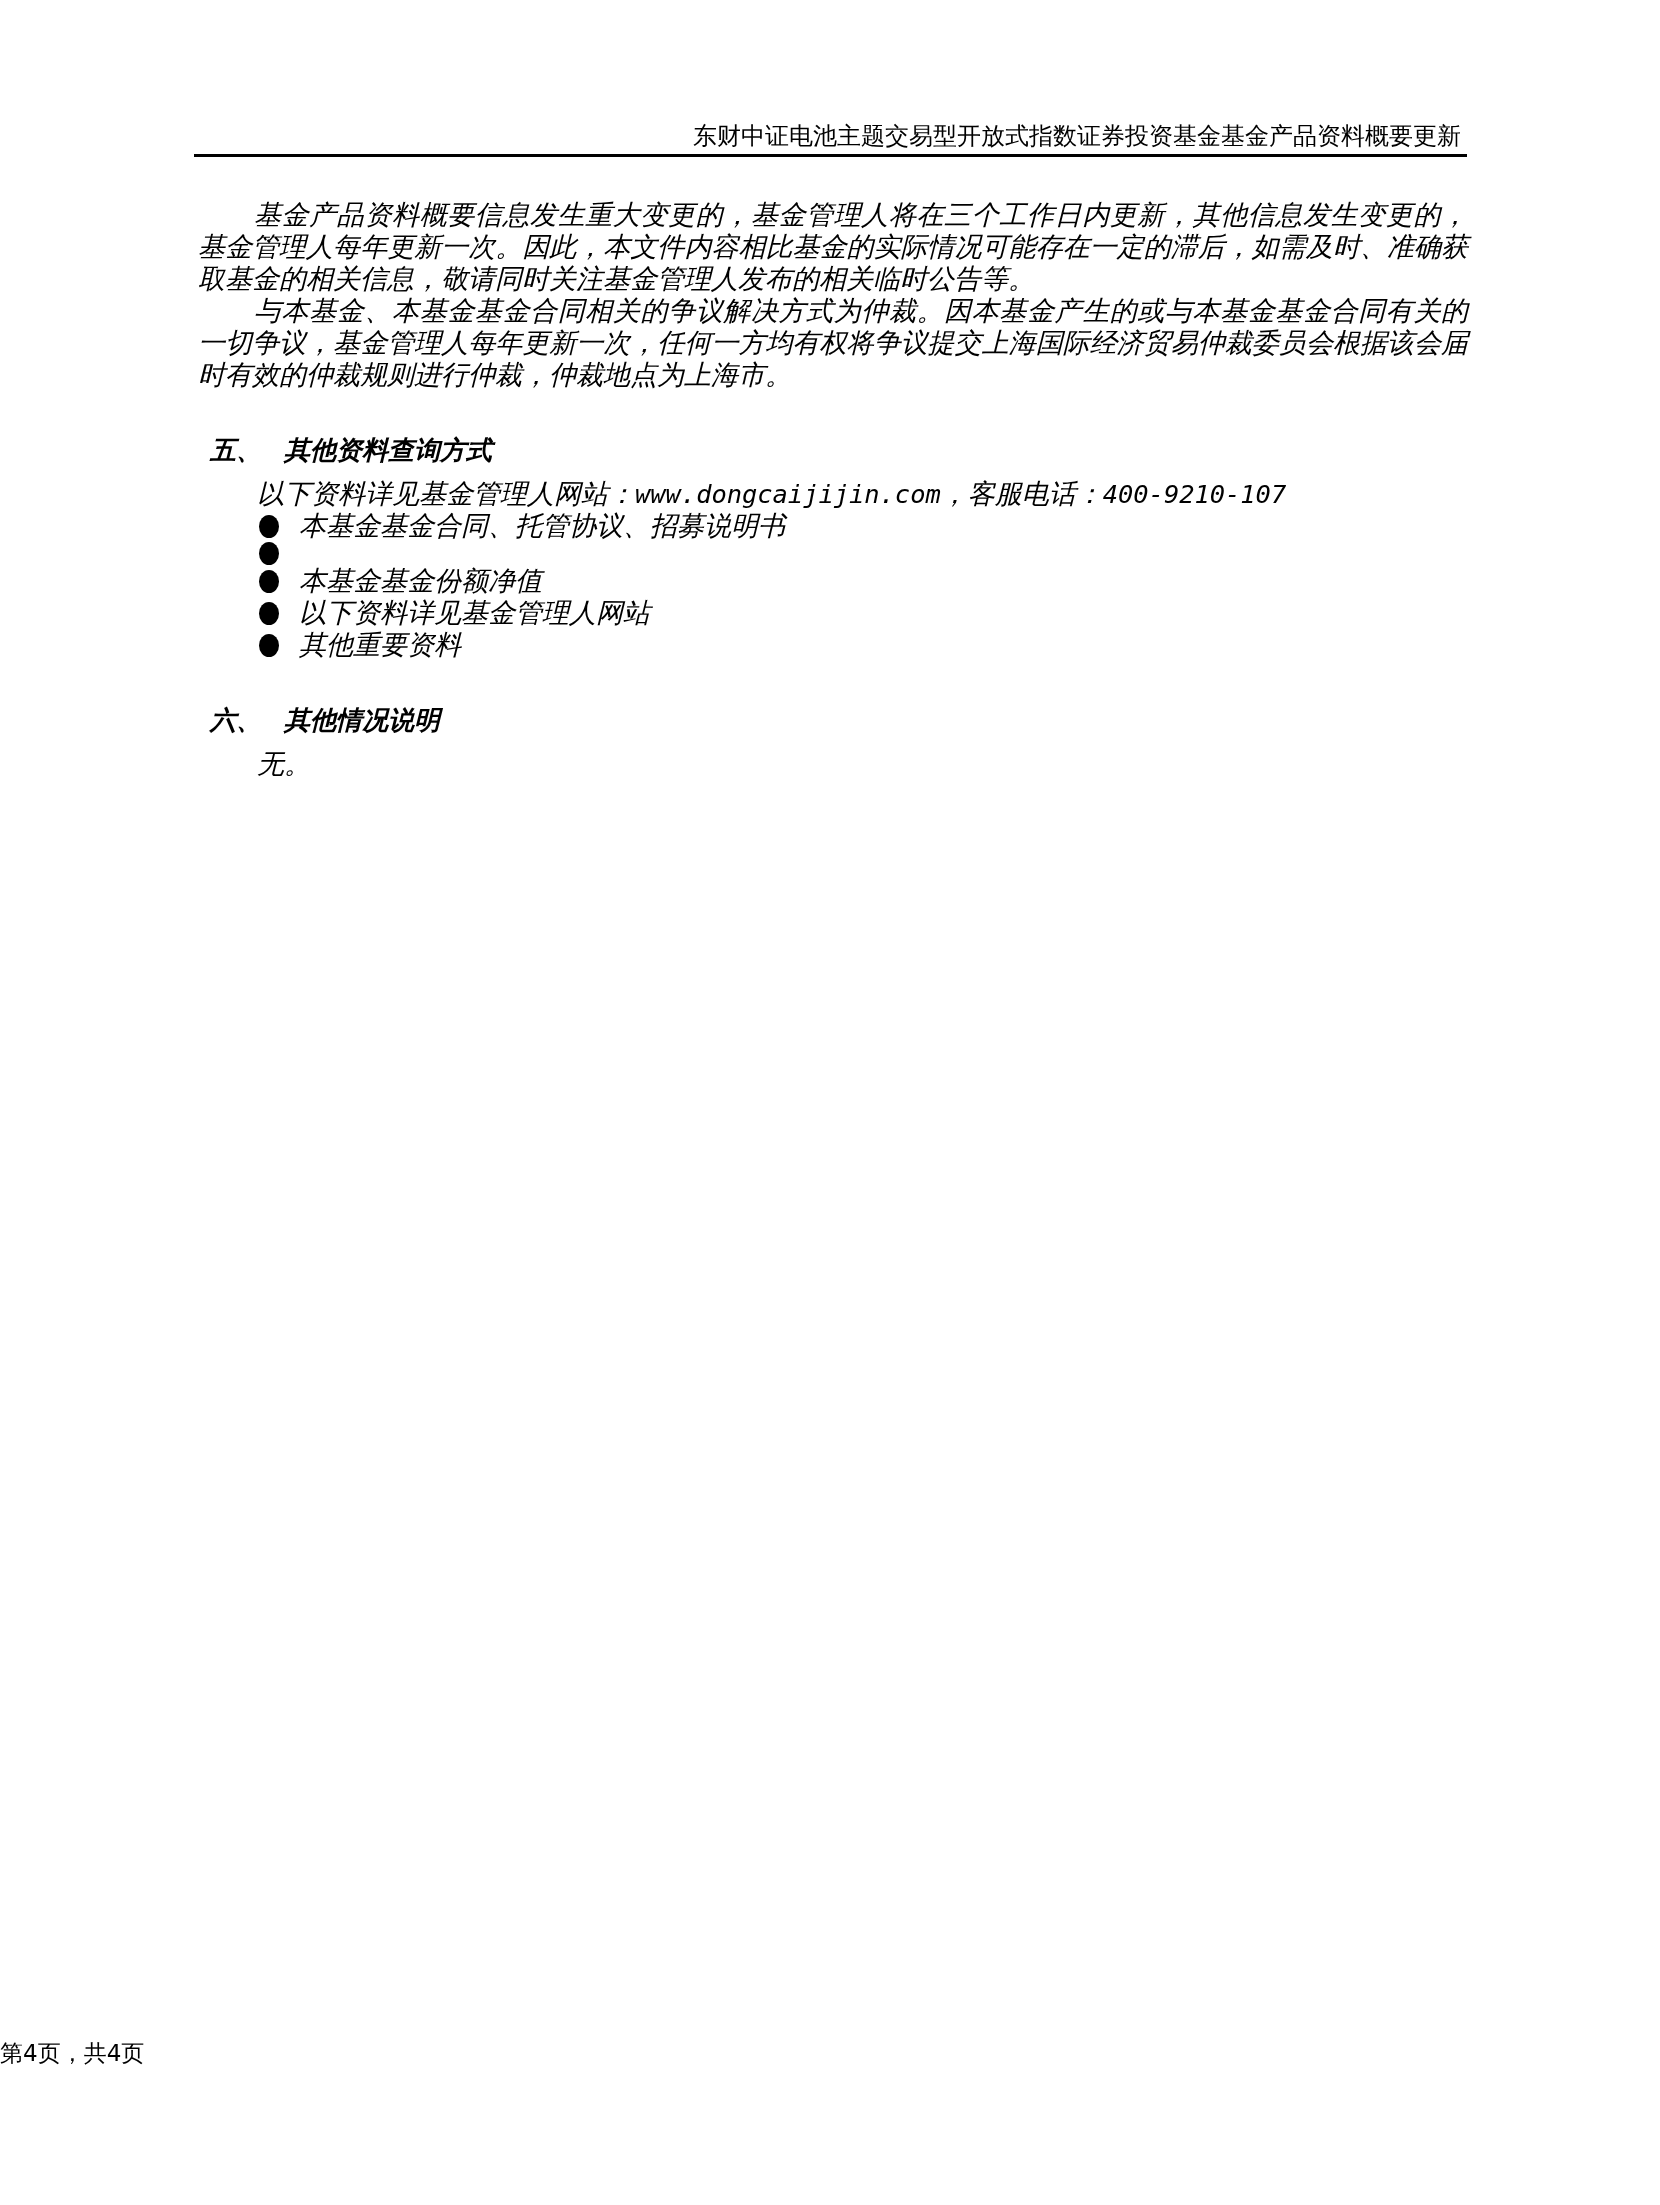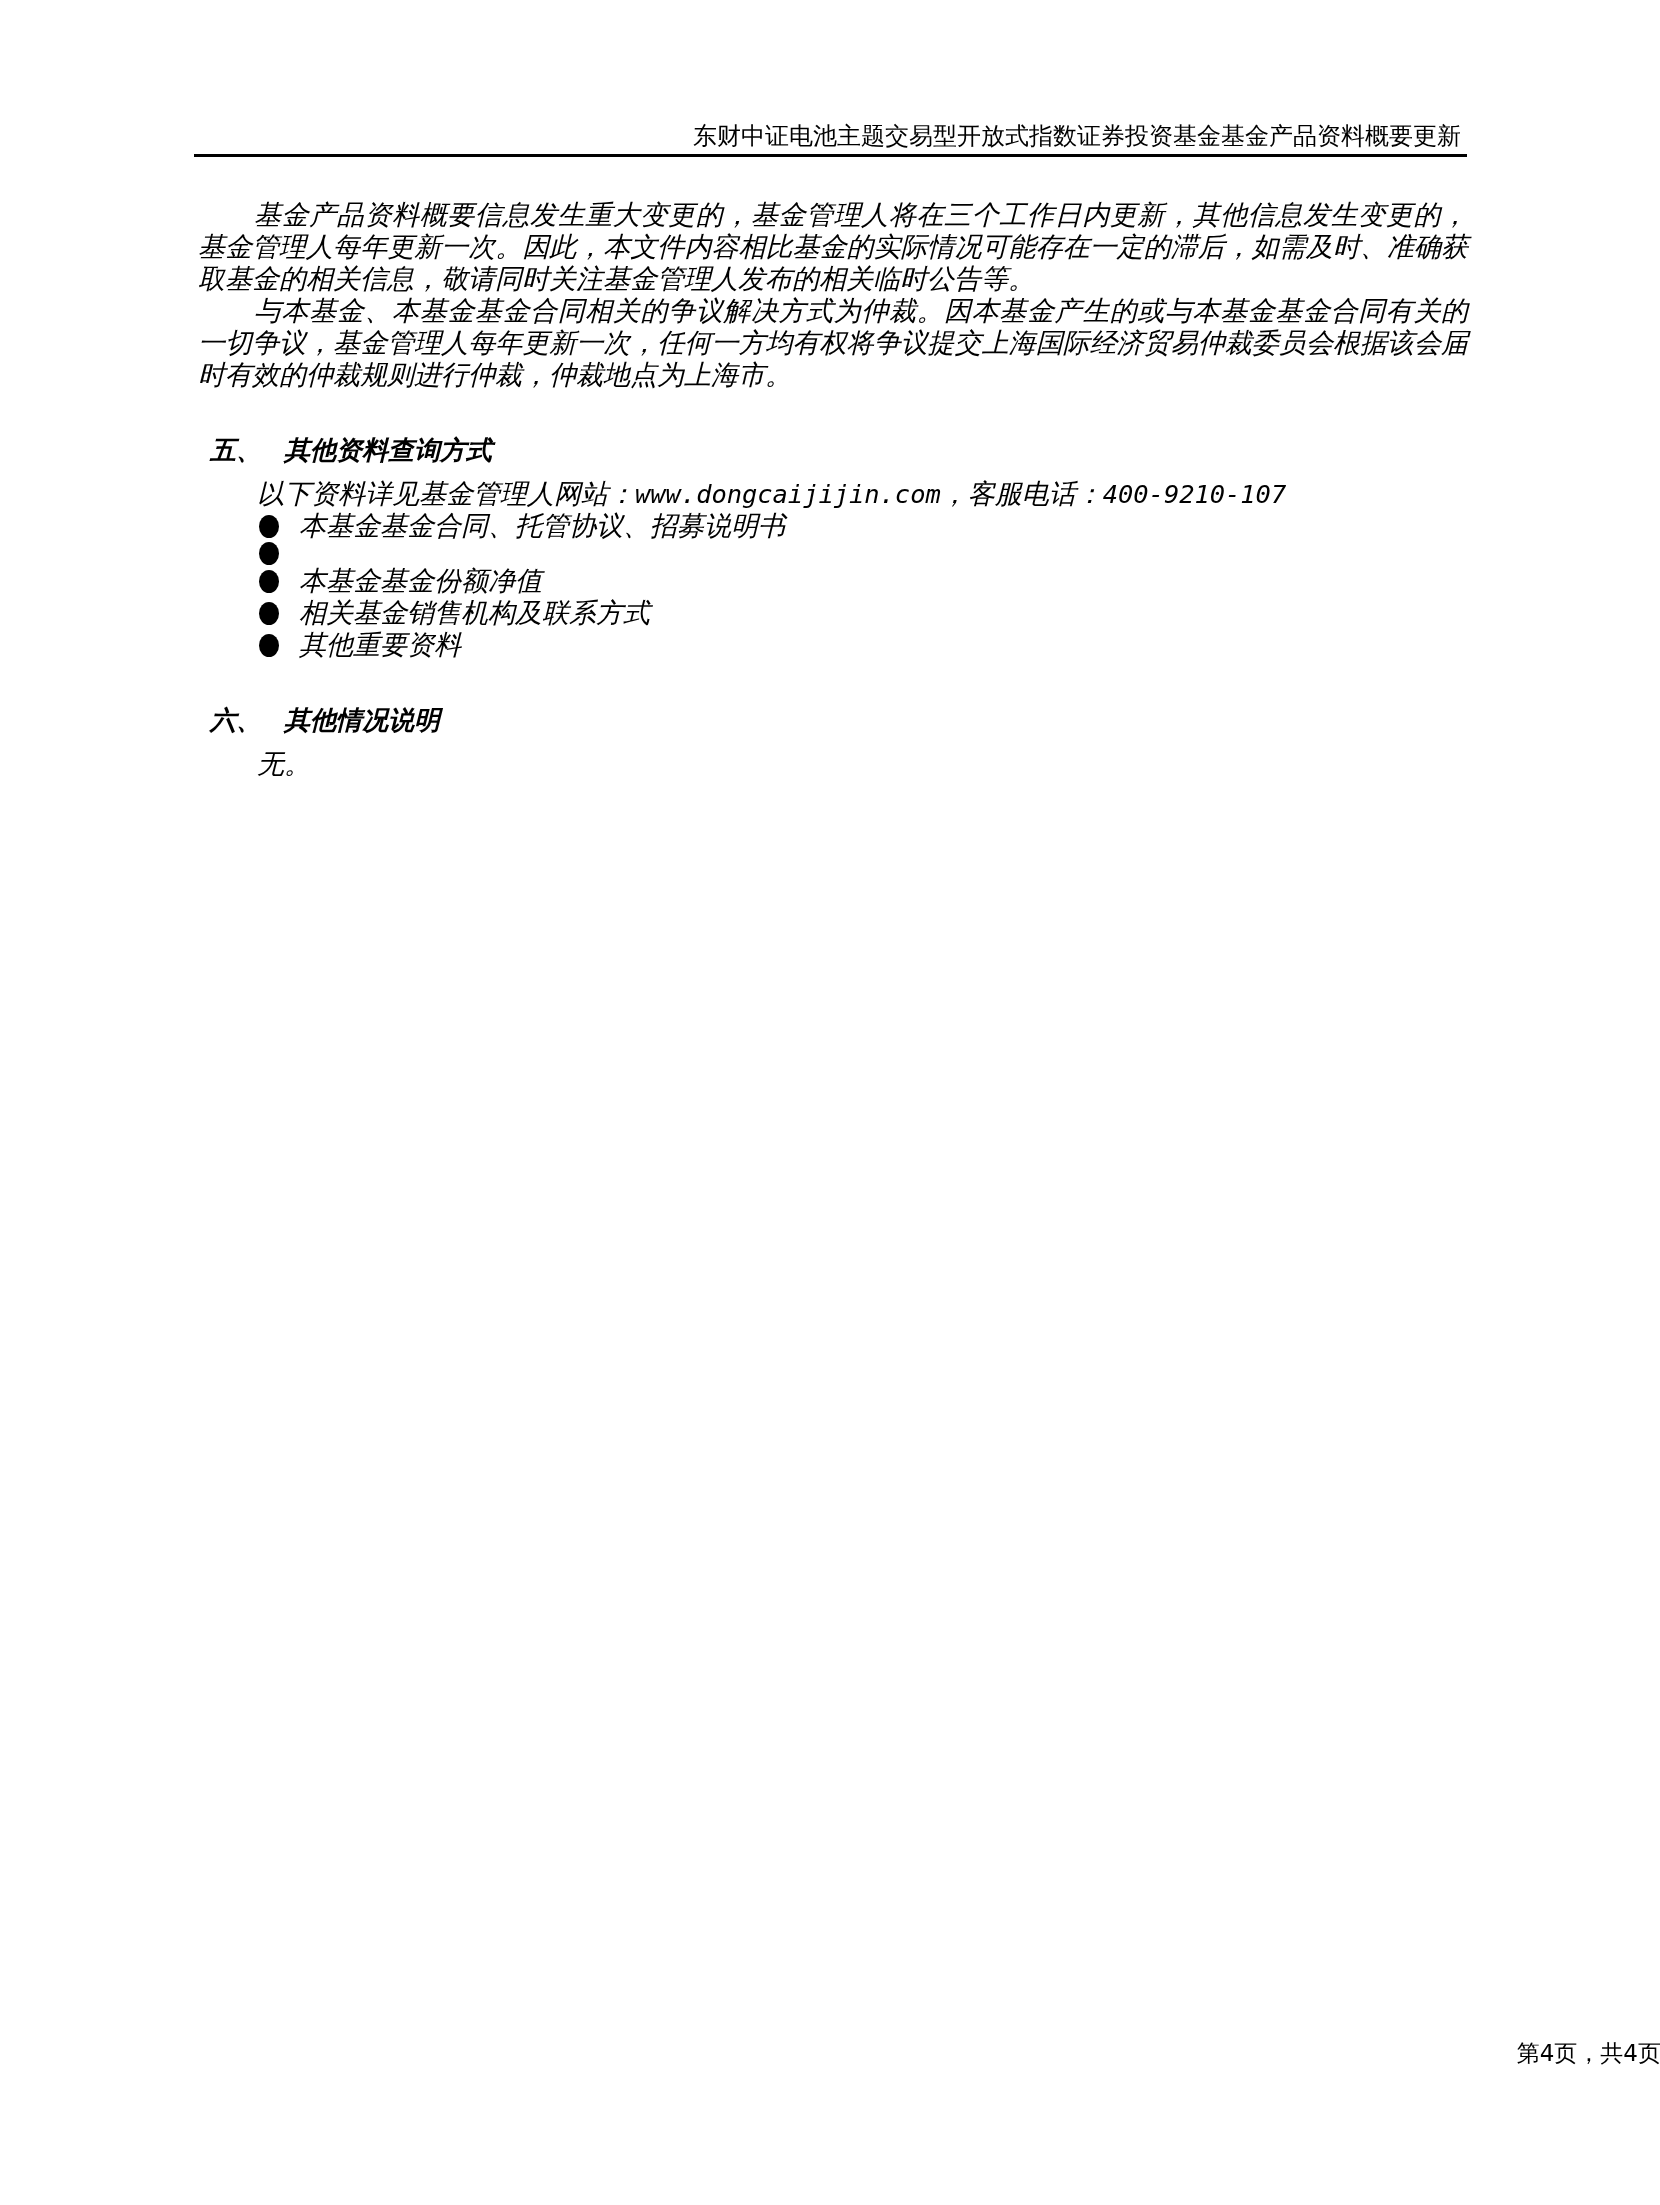--- a/index.html
+++ b/index.html
@@ -11,21 +11,21 @@
   .body { position: absolute; left: 198px; top: 199px; width: 1270px; font-size: 27px; line-height: 32px; font-style: italic; }
   .para { margin: 0; text-indent: 56px; text-align: justify; text-align-last: left; }
   .section { margin-top: 43px; }
   .section-heading { font-weight: bold; margin: 12px; font-family: "DejaVu Sans", "Liberation Sans", sans-serif; font-size: 26px; }
   .section-heading .num { display: inline-block; width: 74px; }
   .indent-line { margin: 0; padding-left: 59px; }
   .bullets { list-style: none; margin: 0; padding: 0 0 0 61px; }
   .bullets li { margin: 0; display: flex; align-items: center; }
   .bullet-dot { display: inline-block; width: 20px; height: 23px; border-radius: 50%; background: #000; margin-right: 20px; flex: none; }
   .mono { font-family: "DejaVu Sans Mono", "Liberation Mono", monospace; font-size: 25.4px; }
-  .footer { position: absolute; left: 0; width: 1661px; top: 2038px; text-align: right; font-size: 23px;
+  .footer { position: absolute; left: 0; width: 1661px; top: 2038px; text-align: left; font-size: 23px;
          font-family: "DejaVu Sans", "Liberation Sans", sans-serif; }
 </style>
 </head>
 <body>
 
 <div class="header-title">东财中证电池主题交易型开放式指数证券投资基金基金产品资料概要更新</div>
 <div class="header-rule"></div>
 
 <div class="body">
   <p class="para">基金产品资料概要信息发生重大变更的，基金管理人将在三个工作日内更新，其他信息发生变更的，基金管理人每年更新一次。因此，本文件内容相比基金的实际情况可能存在一定的滞后，如需及时、准确获取基金的相关信息，敬请同时关注基金管理人发布的相关临时公告等。</p>
@@ -45,21 +45,21 @@
         </li>
       <li>
           <span class="bullet-dot"></span>
         </li>
       <li>
           <span class="bullet-dot"></span>
           <span>本基金基金份额净值</span>
         </li>
       <li>
           <span class="bullet-dot"></span>
-          <span>相关基金销售机构及联系方式</span>
+          <span>以下资料详见基金管理人网站</span>
         </li>
       <li>
           <span class="bullet-dot"></span>
           <span>其他重要资料</span>
         </li>
     </ul>
   </div>
 
   <div class="section">
     <p class="section-heading">

